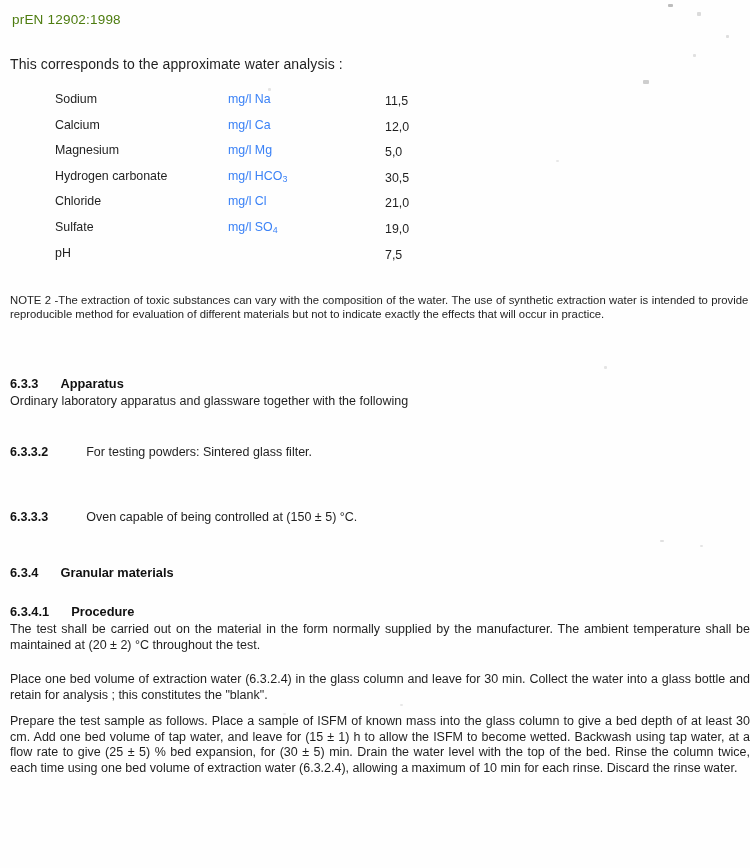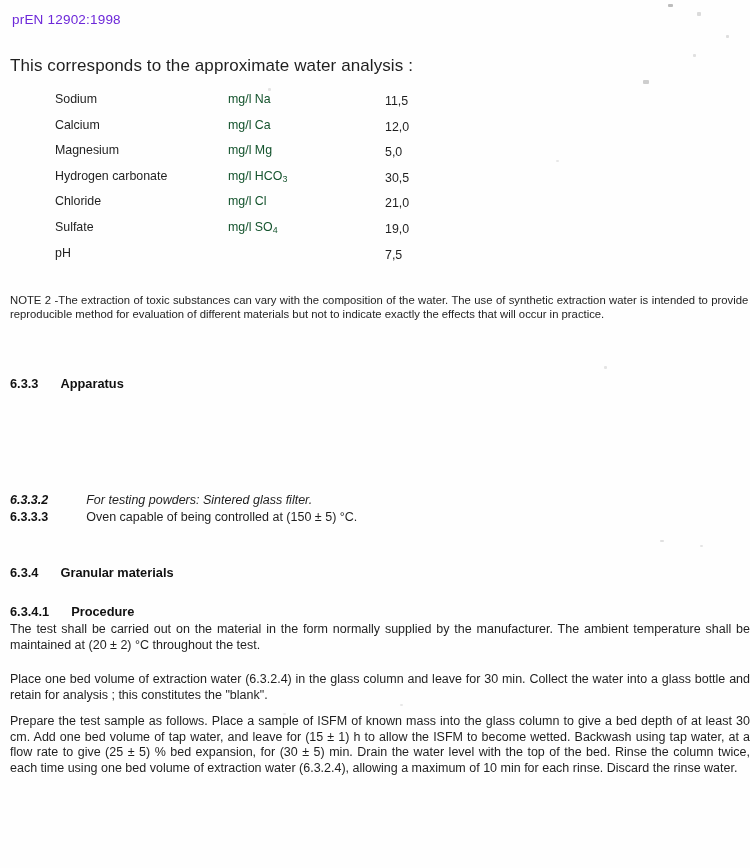--- a/index.html
+++ b/index.html
@@ -24,28 +24,28 @@
     background: #bdbdbd;
     border-radius: 1px;
   }
 
   .doc-header {
     position: absolute;
     left: 12px;
     top: 12px;
     font-size: 13.5px;
     letter-spacing: 0.2px;
-    color: #6d28d9;
+    color: #4d7c0f;
   }
 
   .intro {
     position: absolute;
     left: 10px;
     top: 56px;
-    font-size: 17px;
+    font-size: 14px;
     color: #1f1f1f;
     letter-spacing: 0.1px;
   }
 
   
   .wtable {
     position: absolute;
     left: 55px;
     top: 92px;
     width: 420px;
@@ -59,21 +59,21 @@
     left: 0;
     top: 0;
     font-size: 12.4px;
     color: #1f1f1f;
   }
   .wrow .c-unit {
     position: absolute;
     left: 173px;
     top: 0;
     font-size: 12.4px;
-    color: #14532d;
+    color: #3b82f6;
   }
   .wrow .c-val {
     position: absolute;
     left: 330px;
     top: 2px;
     font-size: 12.4px;
     color: #1f1f1f;
   }
   .wrow.head .c-param,
   .wrow.head .c-unit,
@@ -213,23 +213,24 @@
     </div>
 
   </div>
 
   <div class="note">NOTE 2 -The extraction of toxic substances can vary with the composition of the water. The use of synthetic extraction water is intended to provide a reproducible method for evaluation of different materials but not to indicate exactly the effects that will occur in practice.</div>
 
   <div class="clause-head" style="left:10px;top:358px;">
     <span class="num">6.3.3</span><span class="ttl">Apparatus</span>
   </div>
 
-
-
-  <div class="clause-para" style="top:492px;font-style:italic;">
+  <div class="para" style="top:393px;">Ordinary laboratory apparatus and glassware together with the following</div>
+
+
+  <div class="clause-para" style="top:444px;">
     <span class="num">6.3.3.2</span><span class="gap"></span><span>For testing powders: Sintered glass filter.</span>
   </div>
 
   <div class="clause-para" style="top:509px;">
     <span class="num">6.3.3.3</span><span class="gap"></span><span>Oven capable of being controlled at (150 ± 5) °C.</span>
   </div>
 
   <div class="clause-head" style="left:10px;top:547px;">
     <span class="num">6.3.4</span><span class="ttl">Granular materials</span>
   </div>

